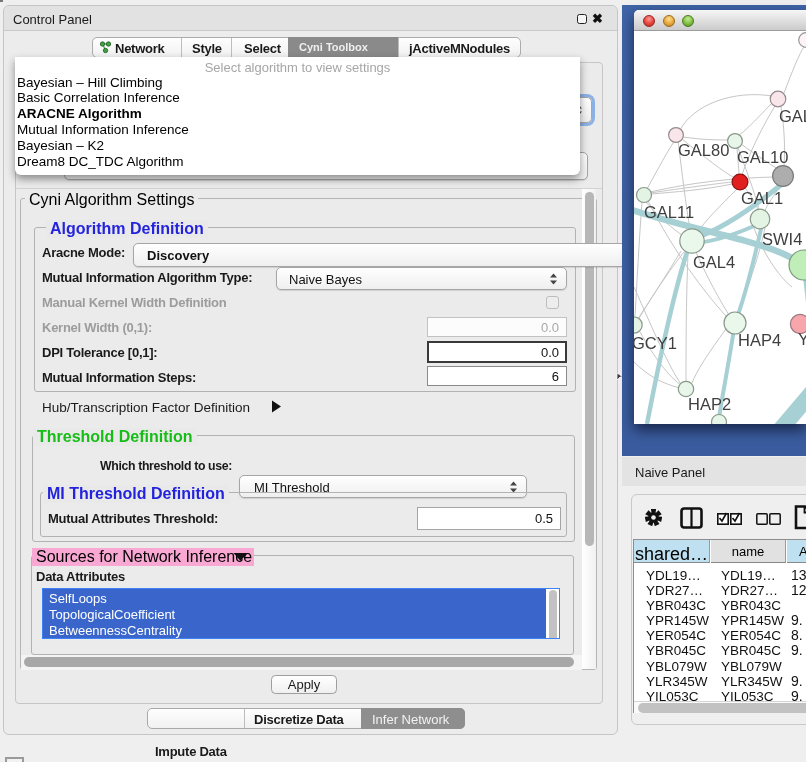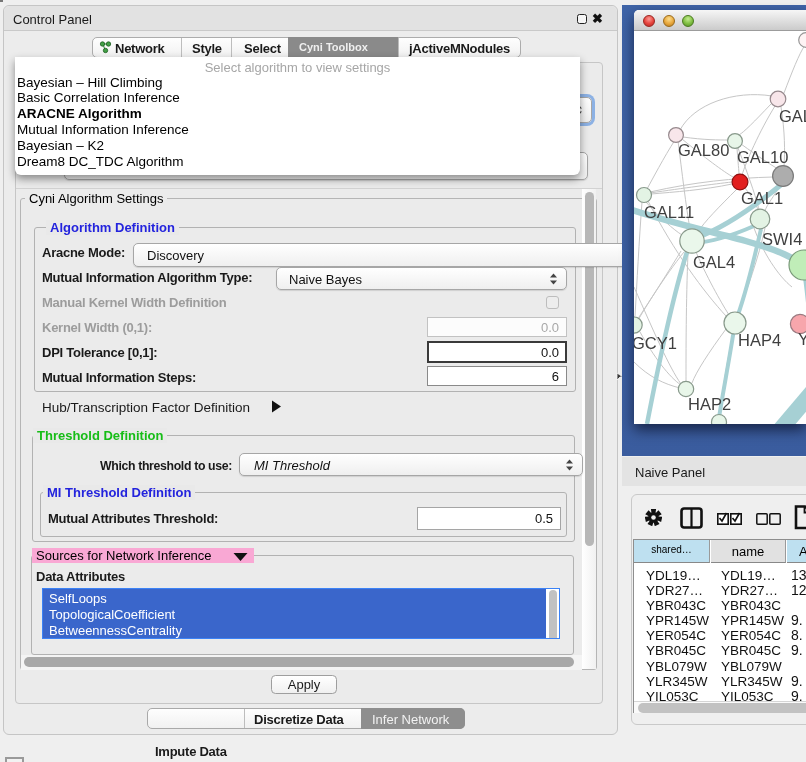--- a/index.html
+++ b/index.html
@@ -6,21 +6,21 @@
 html,body { width:806px; height:762px; overflow:hidden; }
 body { position:relative; background:#EFEFEF; font-family:"Liberation Sans", sans-serif; }
 .abs { position:absolute; }
 .b13 { font-size:13px; font-weight:bold; color:#1a1a1a; letter-spacing:-0.25px; white-space:nowrap; }
 .r13 { font-size:13px; color:#1a1a1a; }
 .combo { position:absolute; background:linear-gradient(#FFFFFF,#EFEFEF); border:1px solid #A6A6A6; border-radius:5px; box-shadow:0 1px 1px rgba(0,0,0,0.12); }
 .combo .ct { position:absolute; left:13px; top:50%; transform:translateY(-50%); font-size:13px; color:#111; }
 .chev { position:absolute; right:8px; top:50%; transform:translateY(-50%); width:9px; height:12px; }
 .field { position:absolute; background:#FFFFFF; font-size:13px; text-align:right; }
 .tbox { position:absolute; border:1px solid #B2B2B2; border-radius:3px; }
-.tlbl { position:absolute; font-size:13px; padding:0 4px; background:#EAEAEA; white-space:nowrap; }
+.tlbl { position:absolute; font-size:16px; padding:0 4px; background:#EAEAEA; white-space:nowrap; }
 </style>
 </head>
 <body>
 
 <div class="abs" style="left:0;top:0;width:3px;height:2px;background:#777;"></div>
 
 <div class="abs" style="left:3px;top:5px;width:615px;height:730px;background:#ECECEC;border:1px solid #C5C5C5;border-radius:6px;"></div>
 
 <div class="abs" style="left:4px;top:6px;width:613px;height:25px;background:#E2E2E2;border-bottom:1px solid #C9C9C9;border-radius:6px 6px 0 0;"></div>
 <div class="abs r13" style="left:13px;top:12px;">Control Panel</div>
@@ -70,21 +70,21 @@
 <div class="abs" style="left:582px;top:189px;width:14px;height:480px;background:linear-gradient(to right,#FFFFFF,#F1F1F1);"></div>
 <div class="abs" style="left:584.5px;top:192px;width:9px;height:354px;background:#B7B7B7;border-radius:5px;"></div>
 
 <div class="abs" style="left:21px;top:655px;width:561px;height:15px;background:#F4F4F4;"></div>
 <div class="abs" style="left:24px;top:657px;width:550px;height:10px;background:#A8A8A8;border-radius:5px;"></div>
 
 <div class="tbox" style="left:34px;top:227px;width:542px;height:165px;"></div>
 <div class="tlbl" style="left:46px;top:220px;background:#E9E9E9;color:#2323DD;font-weight:bold;">Algorithm Definition</div>
 
 <div class="abs b13" style="left:42px;top:245px;">Aracne Mode:</div>
-<div class="combo" style="left:133px;top:243px;width:514px;height:24px;">
+<div class="combo" style="left:133px;top:243px;width:514px;height:24px;font-weight:bold;">
   <span class="ct">Discovery</span>
   <svg class="chev" viewBox="0 0 9 12">
       <path d="M1 4.5 L4.5 0.5 L8 4.5 Z" fill="#444"></path>
       <path d="M1 7.5 L4.5 11.5 L8 7.5 Z" fill="#444"></path>
     </svg>
 </div>
 <div class="abs b13" style="left:42px;top:270px;">Mutual Information Algorithm Type:</div>
 <div class="combo" style="left:276px;top:267px;width:291px;height:23px;">
   <span class="ct" style="left:12px;">Naive Bayes</span>
   <svg class="chev" viewBox="0 0 9 12">
@@ -102,21 +102,21 @@
 <div class="field" style="left:427px;top:366px;width:140px;height:20px;border:1px solid #8A8A8A;color:#111;padding:2px 7px 0 0;">6</div>
 
 <div class="abs r13" style="left:42px;top:400px;font-size:13.5px;">Hub/Transcription Factor Definition</div>
 <svg class="abs" style="left:271px;top:400px;" width="11" height="13" viewBox="0 0 11 13">
     <path d="M1 0.5 L10 6.5 L1 12.5 Z" fill="#111"></path>
   </svg>
 
 <div class="tbox" style="left:32px;top:435px;width:543px;height:107px;"></div>
 <div class="tlbl" style="left:33px;top:428px;background:#E9E9E9;color:#17BD17;font-weight:bold;">Threshold Definition</div>
 <div class="abs b13" style="left:100px;top:459px;font-size:12.3px;letter-spacing:-0.35px;">Which threshold to use:</div>
-<div class="combo" style="left:239px;top:453px;width:344px;height:23px;font-style:italic;">
+<div class="combo" style="left:239px;top:475px;width:288px;height:23px;">
   <span class="ct" style="left:14px;">MI Threshold</span>
   <svg class="chev" viewBox="0 0 9 12">
       <path d="M1 4.5 L4.5 0.5 L8 4.5 Z" fill="#444"></path>
       <path d="M1 7.5 L4.5 11.5 L8 7.5 Z" fill="#444"></path>
     </svg>
 </div>
 <div class="tbox" style="left:40px;top:492px;width:527px;height:45px;"></div>
 <div class="tlbl" style="left:43px;top:485px;background:#E9E9E9;color:#2323DD;font-weight:bold;">MI Threshold Definition</div>
 <div class="abs b13" style="left:48px;top:511px;">Mutual Attributes Threshold:</div>
 <div class="field" style="left:417px;top:507px;width:144px;height:23px;border:1px solid #A5A5A5;color:#111;padding:3px 7px 0 0;">0.5</div>
@@ -257,21 +257,21 @@
 <svg class="abs" style="left:756px;top:512px;" width="25" height="13" viewBox="0 0 25 13">
   <rect x="0.8" y="1.8" width="10.4" height="10.4" rx="1" fill="none" stroke="#111" stroke-width="1.5"></rect>
   <rect x="13.8" y="1.8" width="10.4" height="10.4" rx="1" fill="none" stroke="#111" stroke-width="1.5"></rect>
 </svg>
 <svg class="abs" style="left:794px;top:505px;" width="18" height="25" viewBox="0 0 18 25">
   <path d="M2 1.5 H11 L16.5 7 V23 H2 Z" fill="none" stroke="#111" stroke-width="2.6"></path>
   <path d="M10.5 2 V7.5 H16" fill="none" stroke="#111" stroke-width="1.8"></path>
 </svg>
 
 <div class="abs" style="left:633px;top:539px;width:173px;height:174px;background:#FFFFFF;border-left:1px solid #8E8E8E;border-top:1px solid #8E8E8E;overflow:hidden;">
-  <div style="position:absolute;left:0;top:0;width:76px;height:23px;background:#BEE0F0;border-right:1px solid #9A9A9A;border-bottom:1px solid #888;text-align:center;font-size:10px;padding-top:4px;">shared…</div>
+  <div style="position:absolute;left:0;top:0;width:76px;height:23px;background:#BEE0F0;border-right:1px solid #9A9A9A;border-bottom:1px solid #888;text-align:center;font-size:18px;padding-top:4px;">shared…</div>
   <div style="position:absolute;left:77px;top:0;width:75px;height:23px;background:#E1E1E1;border-right:1px solid #9A9A9A;border-bottom:1px solid #888;text-align:center;font-size:13px;padding-top:4px;">name</div>
   <div style="position:absolute;left:153px;top:0;width:25px;height:23px;background:#BEE0F0;border-bottom:1px solid #888;font-size:13px;padding-top:4px;padding-left:12px;">A</div>
   <div style="position:absolute;left:12px;top:28px;font-size:13.5px;color:#111;line-height:15.1px;">YDL19…<br>YDR27…<br>YBR043C<br>YPR145W<br>YER054C<br>YBR045C<br>YBL079W<br>YLR345W<br>YIL053C</div>
   <div style="position:absolute;left:87px;top:28px;font-size:13.5px;color:#111;line-height:15.1px;">YDL19…<br>YDR27…<br>YBR043C<br>YPR145W<br>YER054C<br>YBR045C<br>YBL079W<br>YLR345W<br>YIL053C</div>
   <div style="position:absolute;left:157px;top:28px;font-size:14px;color:#111;line-height:15.1px;">13<br>12<br>&nbsp;<br>9.<br>8.<br>9.<br>&nbsp;<br>9.<br>9.</div>
 
   <div style="position:absolute;left:0;top:161px;width:173px;height:13px;background:#FAFAFA;border-top:1px solid #D5D5D5;"></div>
   <div style="position:absolute;left:4px;top:162.5px;width:172px;height:10px;background:#C2C2C2;border-radius:5px;"></div>
 </div>
 

